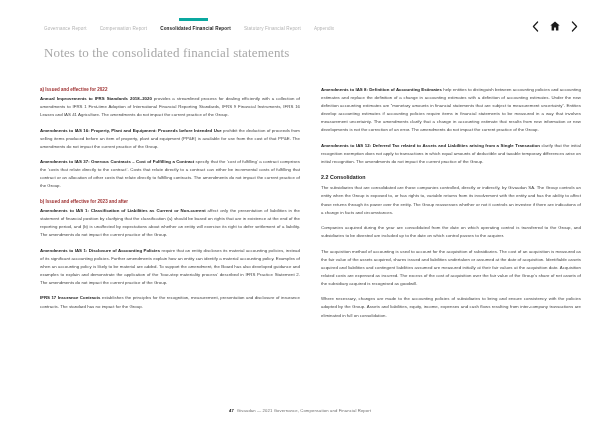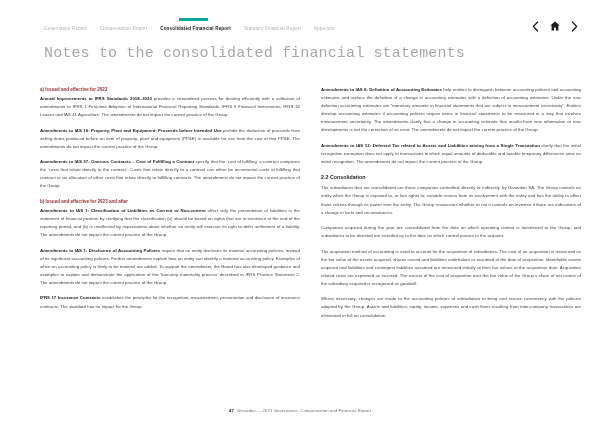--- a/index.html
+++ b/index.html
@@ -70,22 +70,22 @@
     color: #1b1b1b;
   }
   .nav-icons svg { display: block; }
   .nav-ico { cursor: pointer; line-height: 0; }
 
   
   .page-title {
     position: absolute;
     top: 45px;
     left: 44px;
-    font-family: Liberation Mono, monospace;
-    font-size: 15px;
+    font-family: Liberation Serif, serif;
+    font-size: 13px;
     color: #a8a8a8;
     letter-spacing: 0.15px;
     white-space: nowrap;
   }
 
   
   .columns {
     position: absolute;
     top: 86px;
     left: 40px;

